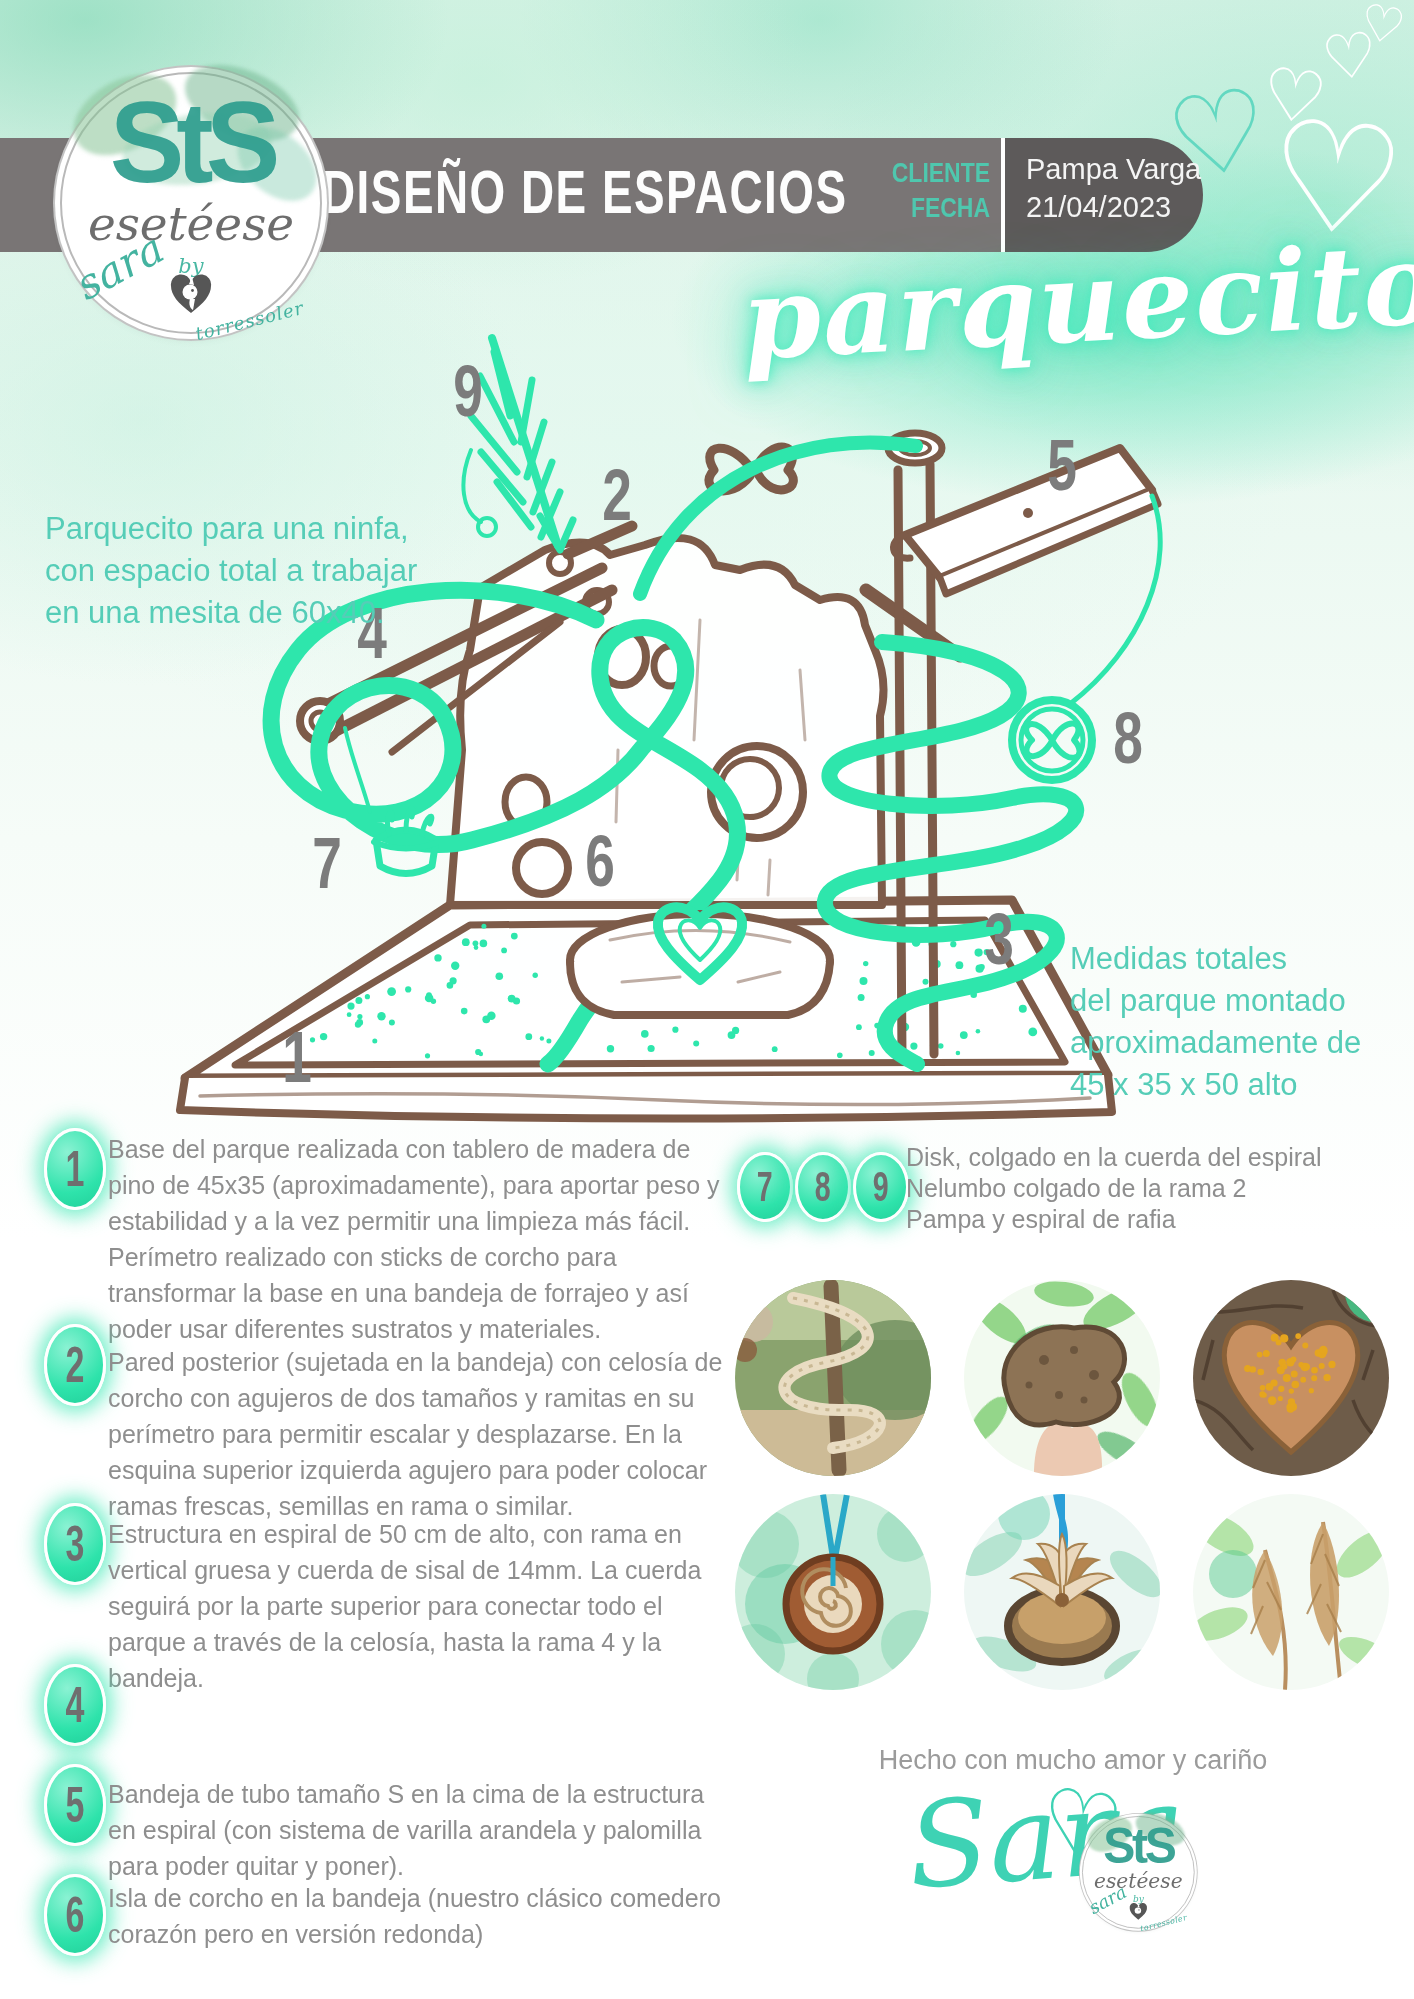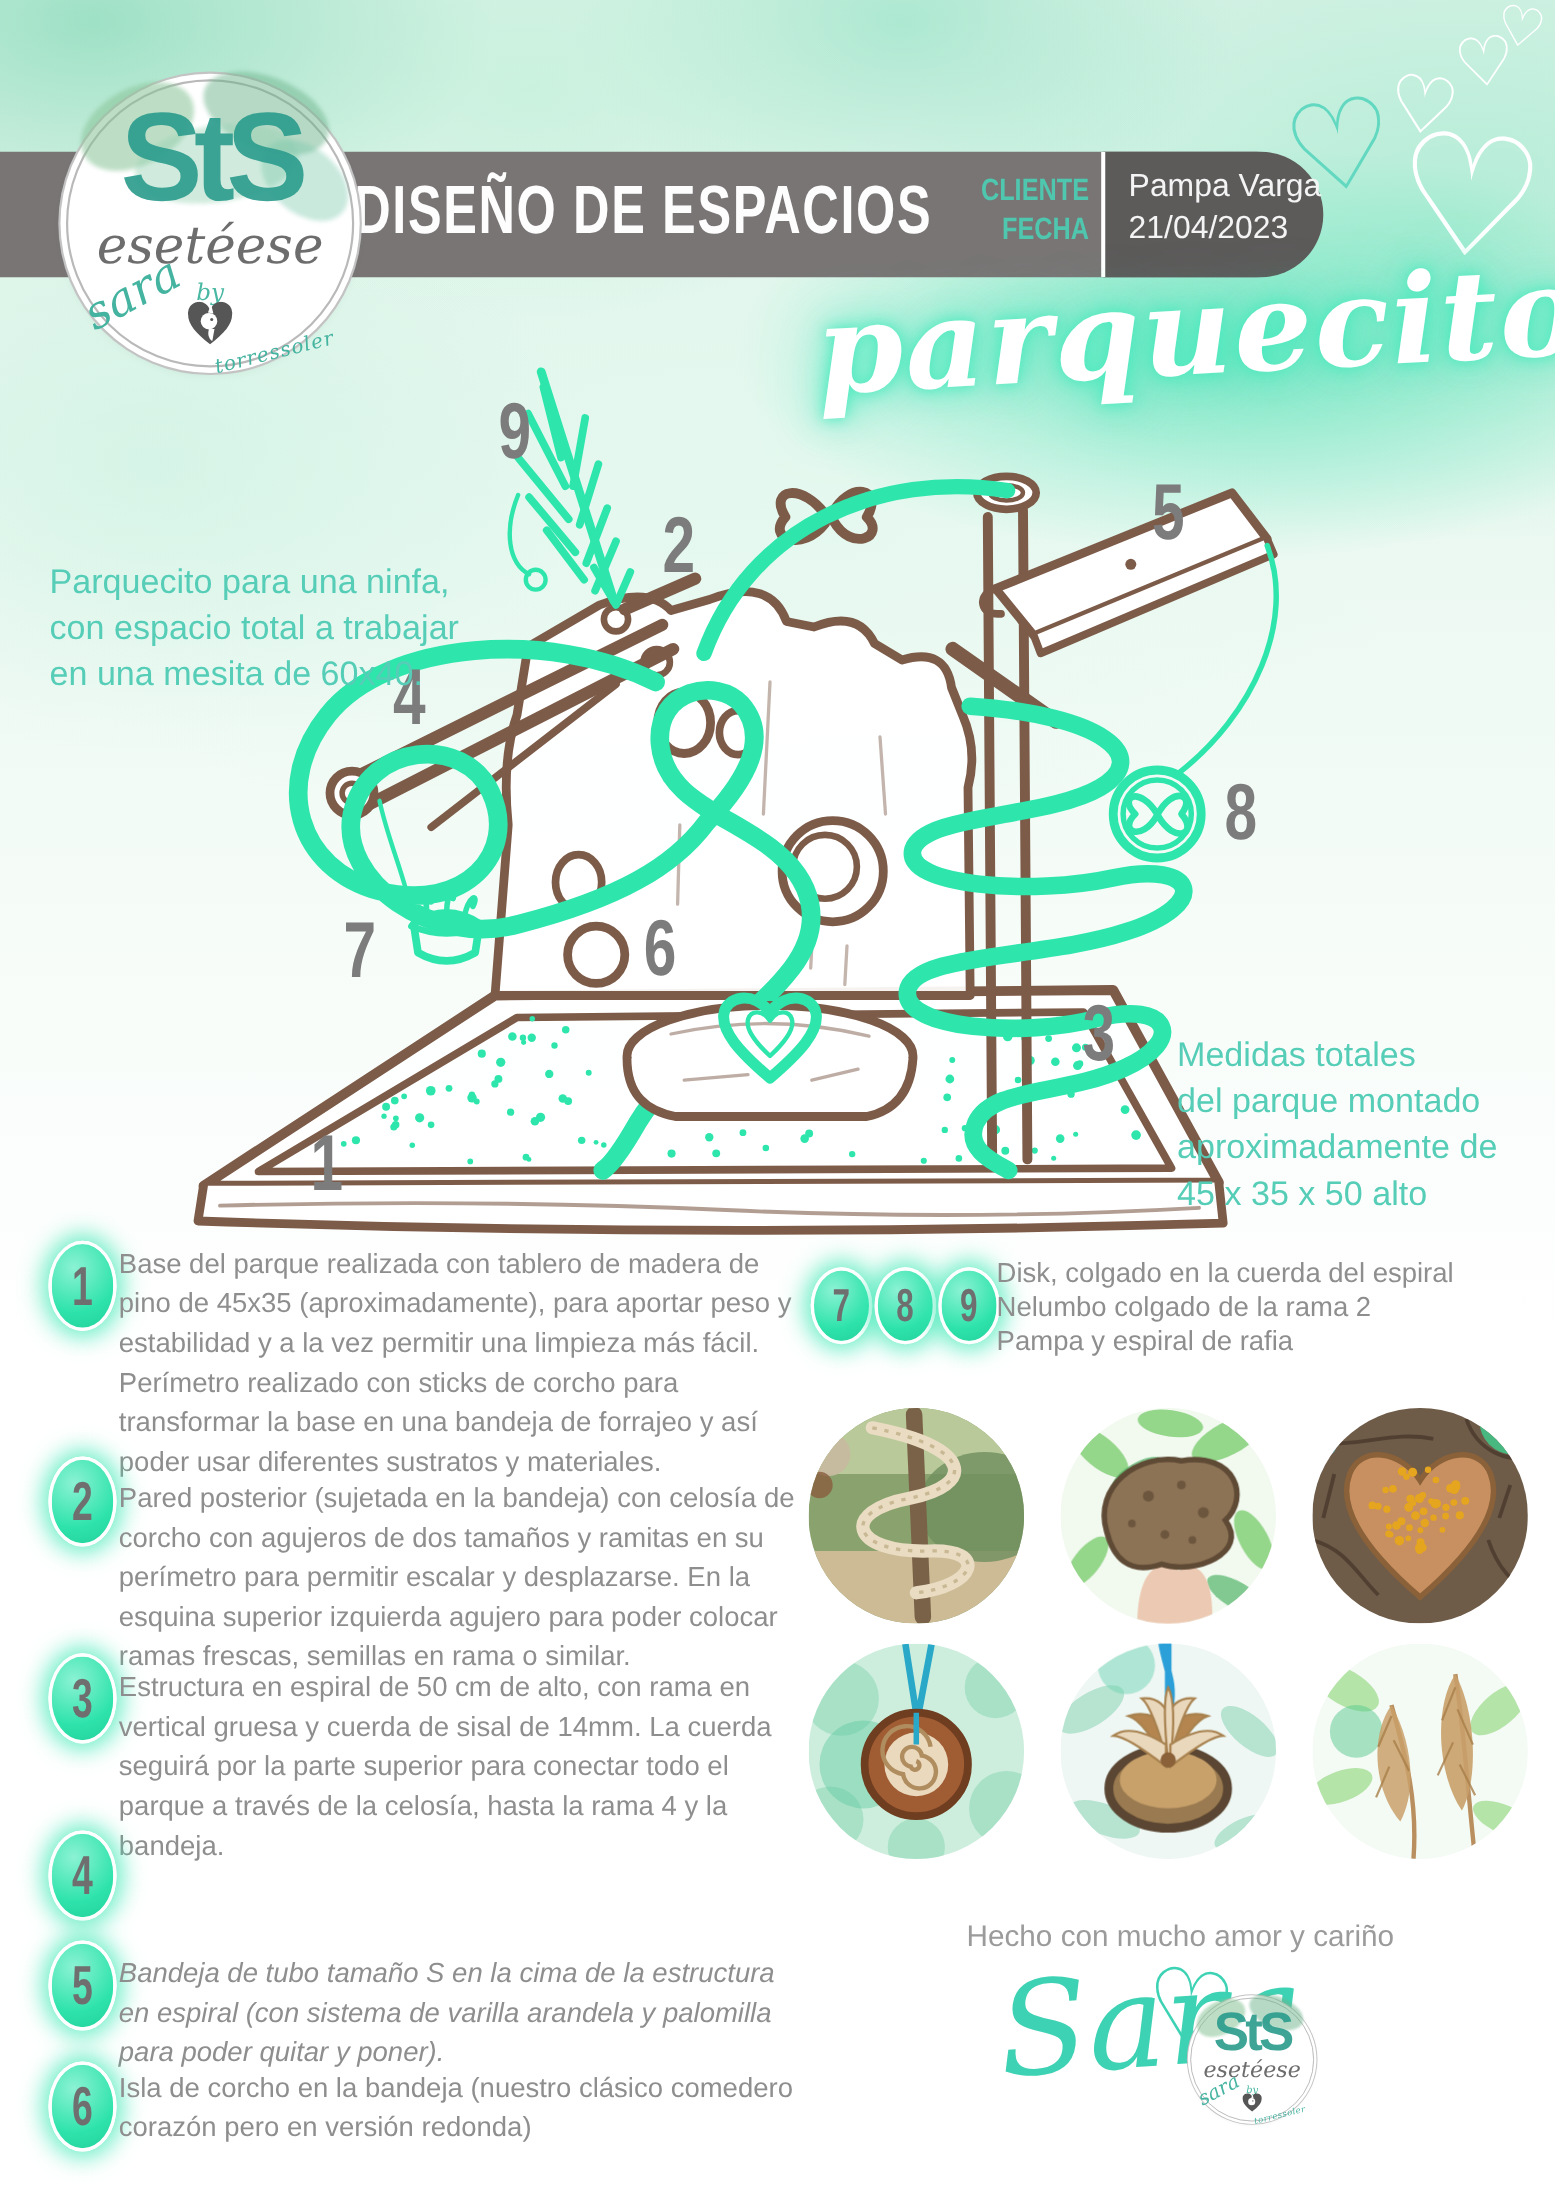--- a/index.html
+++ b/index.html
@@ -360,21 +360,21 @@
 parque a través de la celosía, hasta la rama 4 y la
 bandeja.</div>
 
   <div class="abs badge" style="left:44px;top:1664px;">
       <span>4</span>
     </div>
 
   <div class="abs badge" style="left:44px;top:1764px;">
       <span>5</span>
     </div>
-  <div class="abs item-text" style="left:108px;top:1776px;font-style:italic;">Bandeja de tubo tamaño S en la cima de la estructura
+  <div class="abs item-text" style="left:108px;top:1776px;">Bandeja de tubo tamaño S en la cima de la estructura
 en espiral  (con sistema de varilla arandela y palomilla
 para poder quitar y poner).</div>
 
   <div class="abs badge" style="left:44px;top:1874px;">
       <span>6</span>
     </div>
   <div class="abs item-text" style="left:108px;top:1880px;">Isla de corcho en la bandeja (nuestro clásico comedero
 corazón pero en versión redonda)</div>
 
   <div class="abs badge sm" style="left:737px;top:1152px;">

